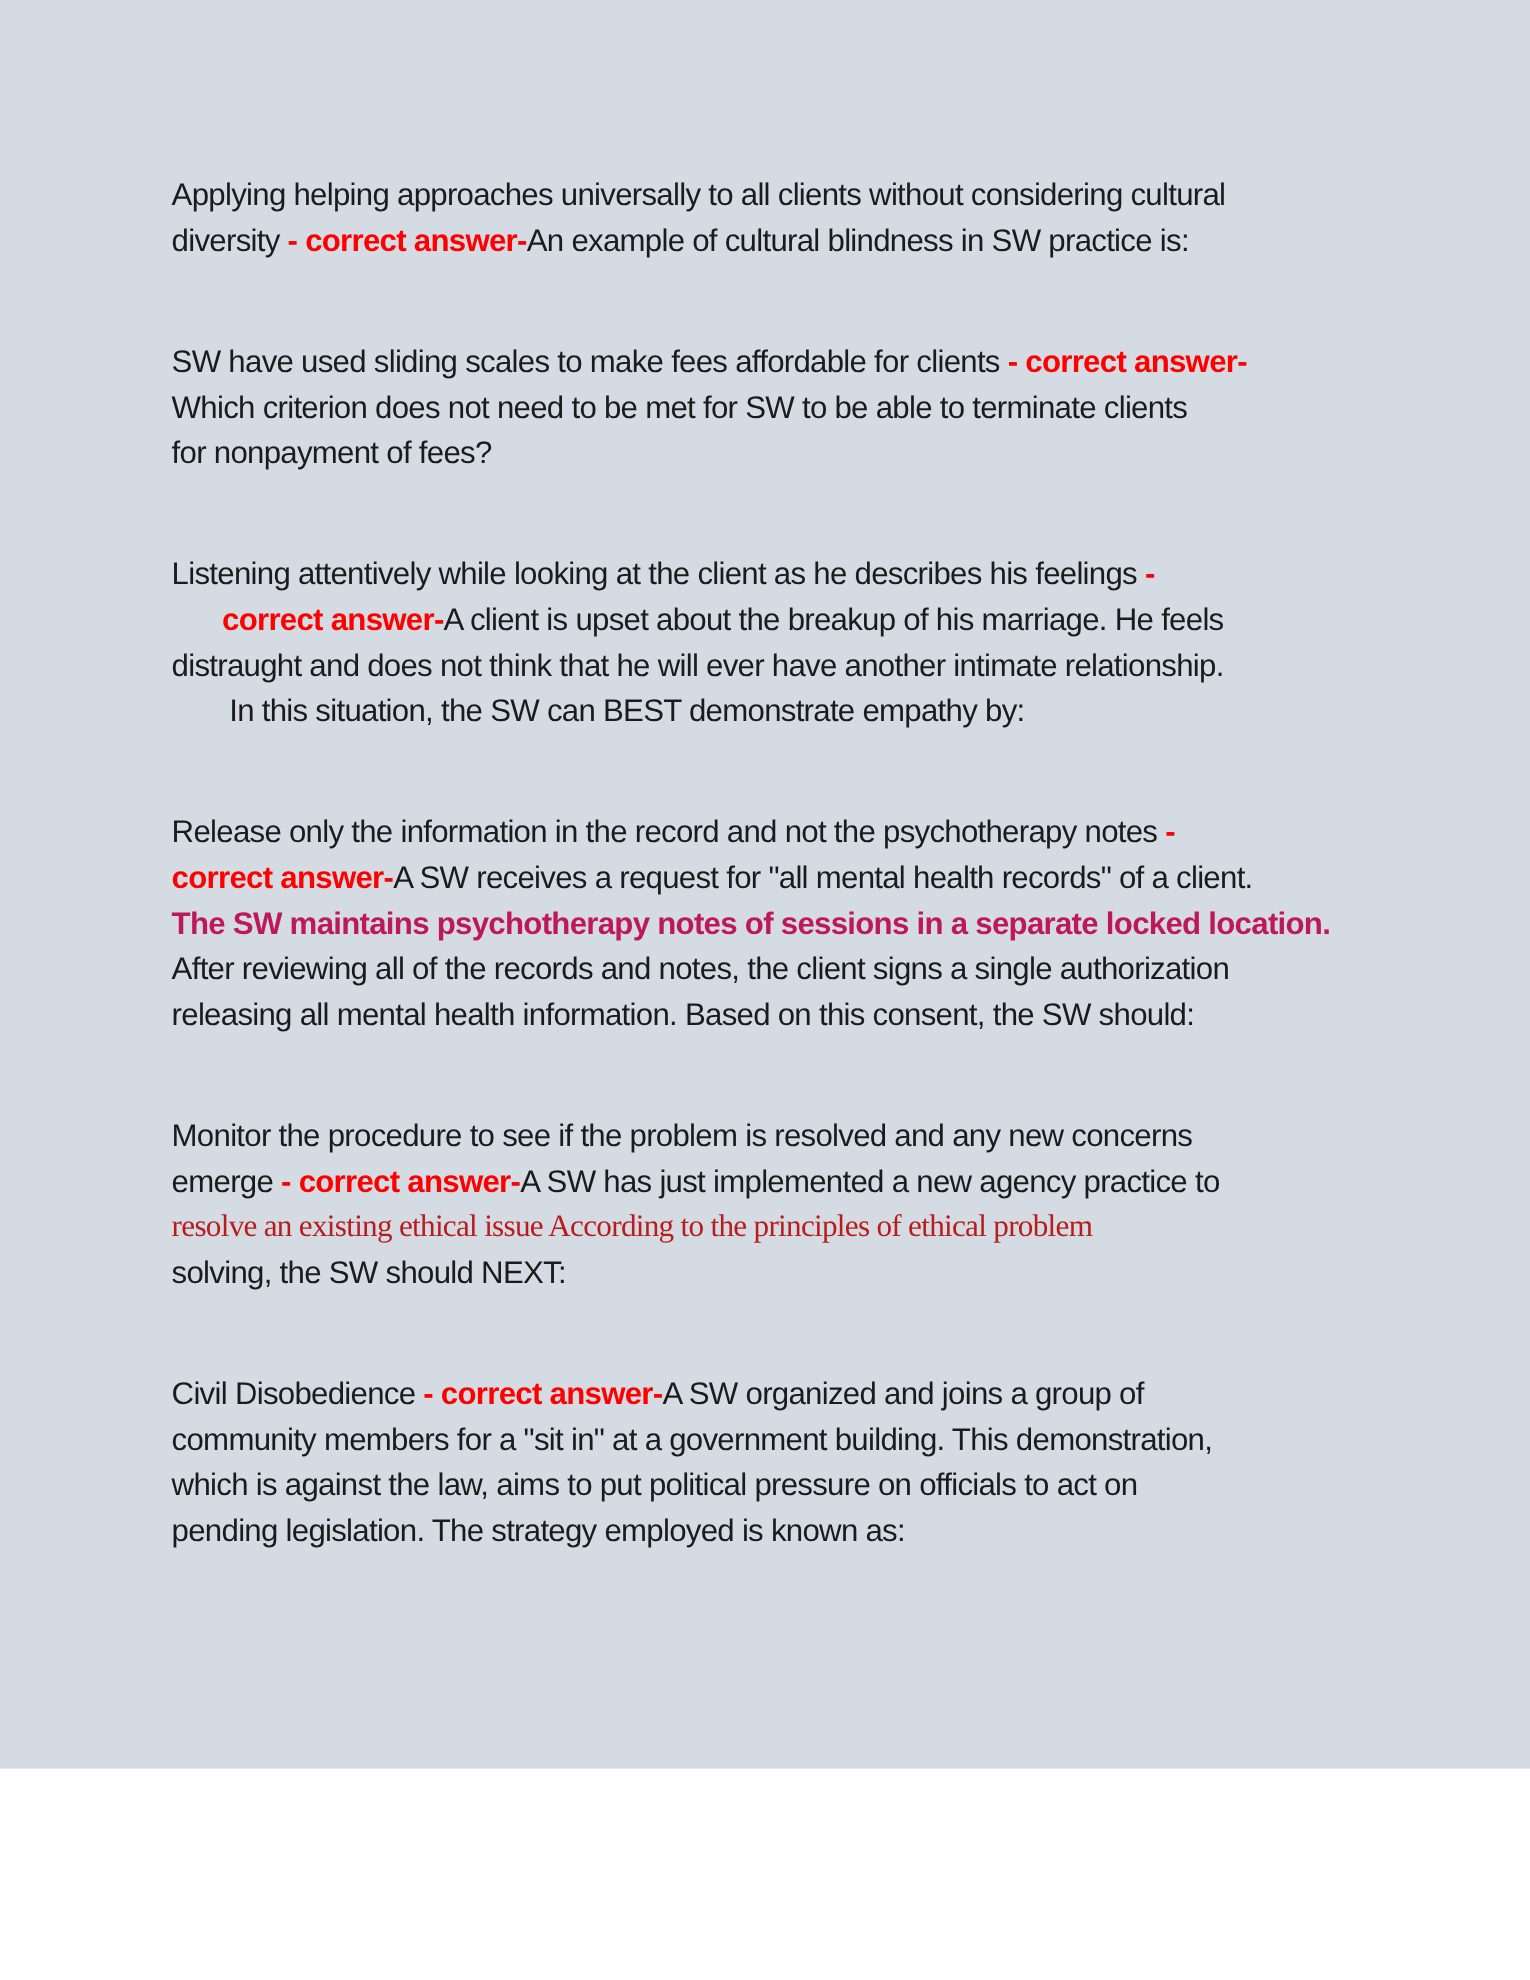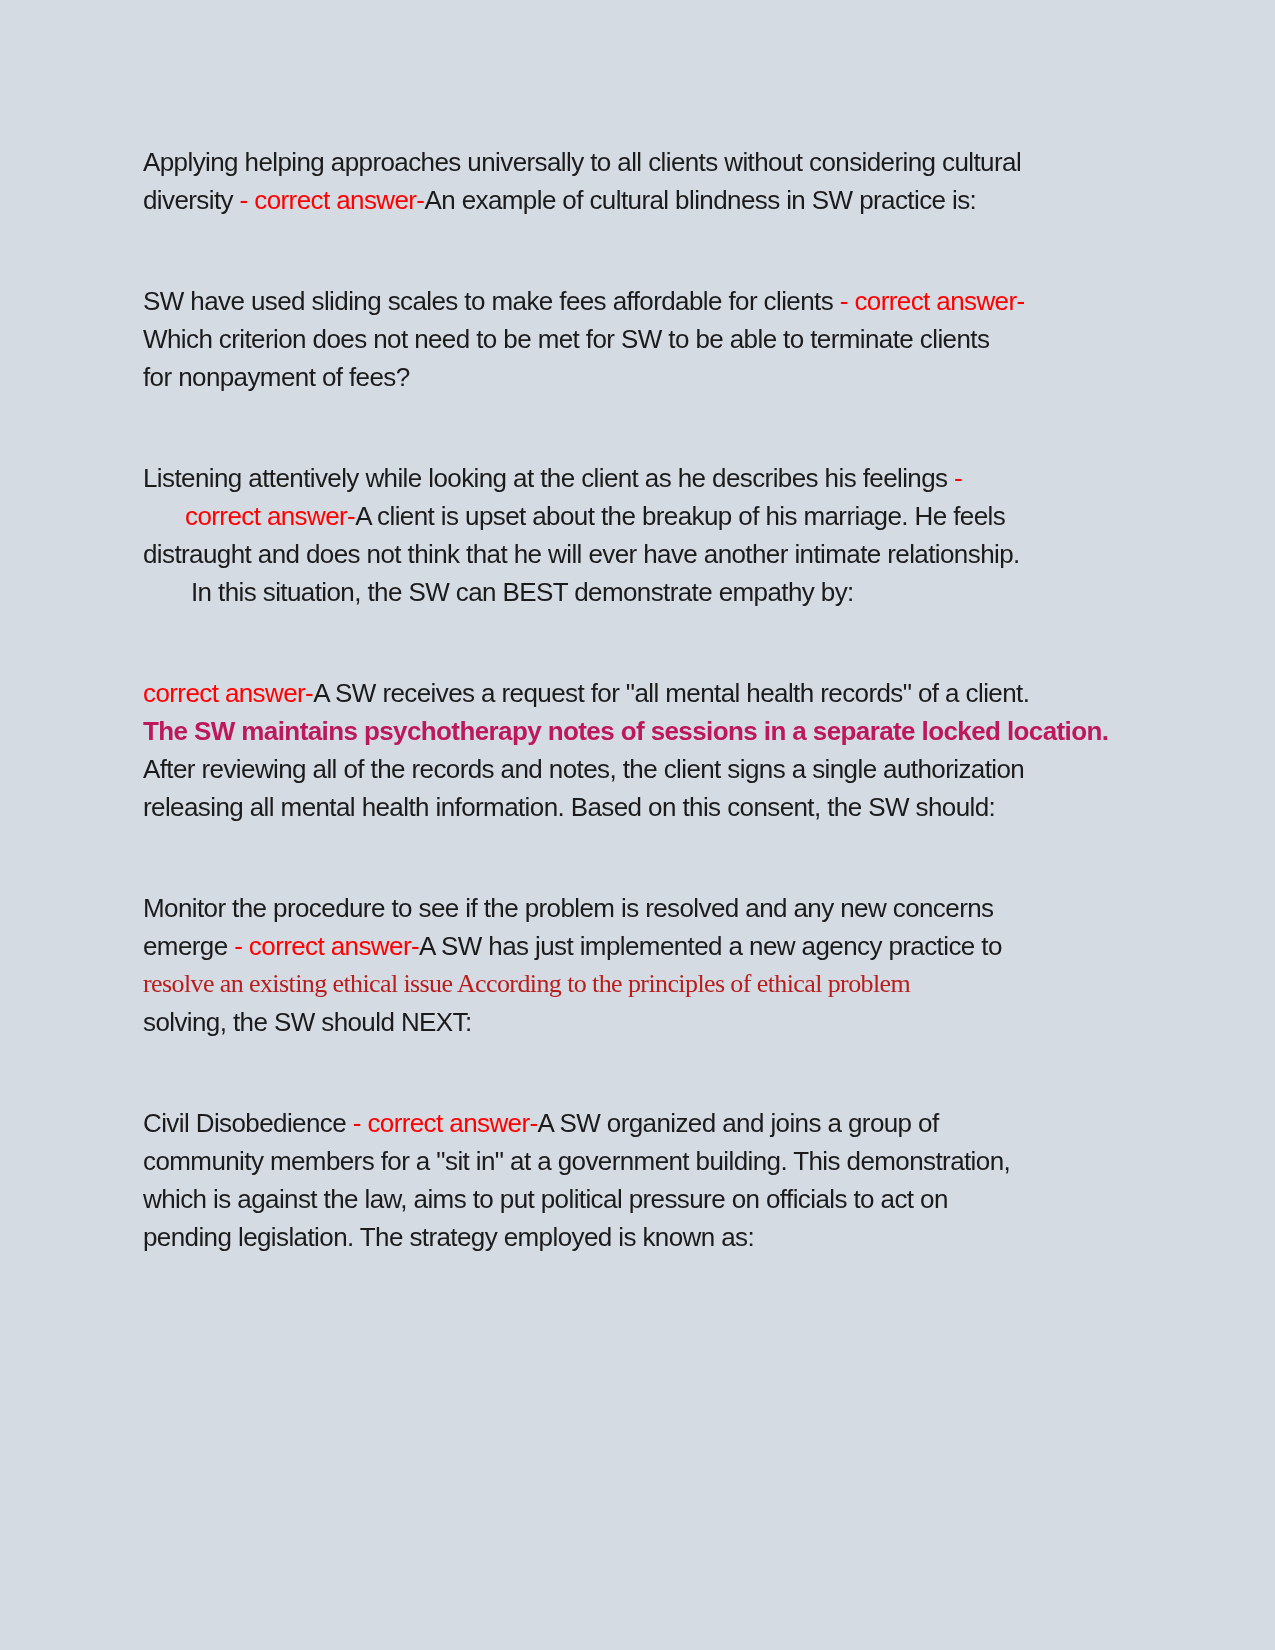--- a/index.html
+++ b/index.html
@@ -2,40 +2,41 @@
 <html><head>
 <meta charset="utf-8">
 <style>
   html, body {
     margin: 0;
     padding: 0;
   }
   .page {
     position: relative;
     width: 1275px;
-    height: 1650px;
+    height: 1474px;
     background: #d5dbe3;
     overflow: hidden;
     font-family: "Liberation Sans", sans-serif;
   }
   .content {
     padding: 143px 90px 0 143px;
   }
   .para {
     margin: 0 0 63px 0;
   }
   .line {
     white-space: nowrap;
     font-size: 26px;
     line-height: 38px;
     letter-spacing: -0.6px;
     color: #1b1b1b;
   }
   .seg-red {
     color: #ff0000;
+    font-weight: bold;
   }
 </style>
 </head>
 <body>
 
 <div class="page" style="background: rgb(213, 219, 227);">
   <div class="content" id="content">
       <div class="para">
         <div class="line" style="color: rgb(27, 27, 27);"><span class="seg">Applying helping approaches universally to all clients without considering cultural</span></div>
         <div class="line" style="color: rgb(27, 27, 27);"><span class="seg">diversity </span><span class="seg seg-red" style="color: rgb(255, 0, 0);">- correct answer-</span><span class="seg">An example of cultural blindness in SW practice is:</span></div>
@@ -45,20 +46,21 @@
         <div class="line" style="color: rgb(27, 27, 27);"><span class="seg">Which criterion does not need to be met for SW to be able to terminate clients</span></div>
         <div class="line" style="color: rgb(27, 27, 27);"><span class="seg">for nonpayment of fees?</span></div>
       </div>
       <div class="para">
         <div class="line" style="color: rgb(27, 27, 27);"><span class="seg">Listening attentively while looking at the client as he describes his feelings </span><span class="seg seg-red" style="color: rgb(255, 0, 0);">-</span></div>
         <div class="line" style="color: rgb(27, 27, 27); margin-left: 42px;"><span class="seg seg-red" style="color: rgb(255, 0, 0);">correct answer-</span><span class="seg">A client is upset about the breakup of his marriage. He feels</span></div>
         <div class="line" style="color: rgb(27, 27, 27);"><span class="seg">distraught and does not think that he will ever have another intimate relationship.</span></div>
         <div class="line" style="color: rgb(27, 27, 27); margin-left: 48px;"><span class="seg">In this situation, the SW can BEST demonstrate empathy by:</span></div>
       </div>
       <div class="para">
+        <div class="line" style="color: rgb(27, 27, 27);"><span class="seg">Release only the information in the record and not the psychotherapy notes </span><span class="seg seg-red" style="color: rgb(255, 0, 0);">-</span></div>
         <div class="line" style="color: rgb(27, 27, 27);"><span class="seg seg-red" style="color: rgb(255, 0, 0);">correct answer-</span><span class="seg">A SW receives a request for "all mental health records" of a client.</span></div>
         <div class="line" style="color: #be185d; font-weight: bold;"><span class="seg">The SW maintains psychotherapy notes of sessions in a separate locked location.</span></div>
         <div class="line" style="color: rgb(27, 27, 27);"><span class="seg">After reviewing all of the records and notes, the client signs a single authorization</span></div>
         <div class="line" style="color: rgb(27, 27, 27);"><span class="seg">releasing all mental health information. Based on this consent, the SW should:</span></div>
       </div>
       <div class="para">
         <div class="line" style="color: rgb(27, 27, 27);"><span class="seg">Monitor the procedure to see if the problem is resolved and any new concerns</span></div>
         <div class="line" style="color: rgb(27, 27, 27);"><span class="seg">emerge </span><span class="seg seg-red" style="color: rgb(255, 0, 0);">- correct answer-</span><span class="seg">A SW has just implemented a new agency practice to</span></div>
         <div class="line" style="color: #b91c1c; font-family: Liberation Serif, serif;"><span class="seg">resolve an existing ethical issue According to the principles of ethical problem</span></div>
         <div class="line" style="color: rgb(27, 27, 27);"><span class="seg">solving, the SW should NEXT:</span></div>

